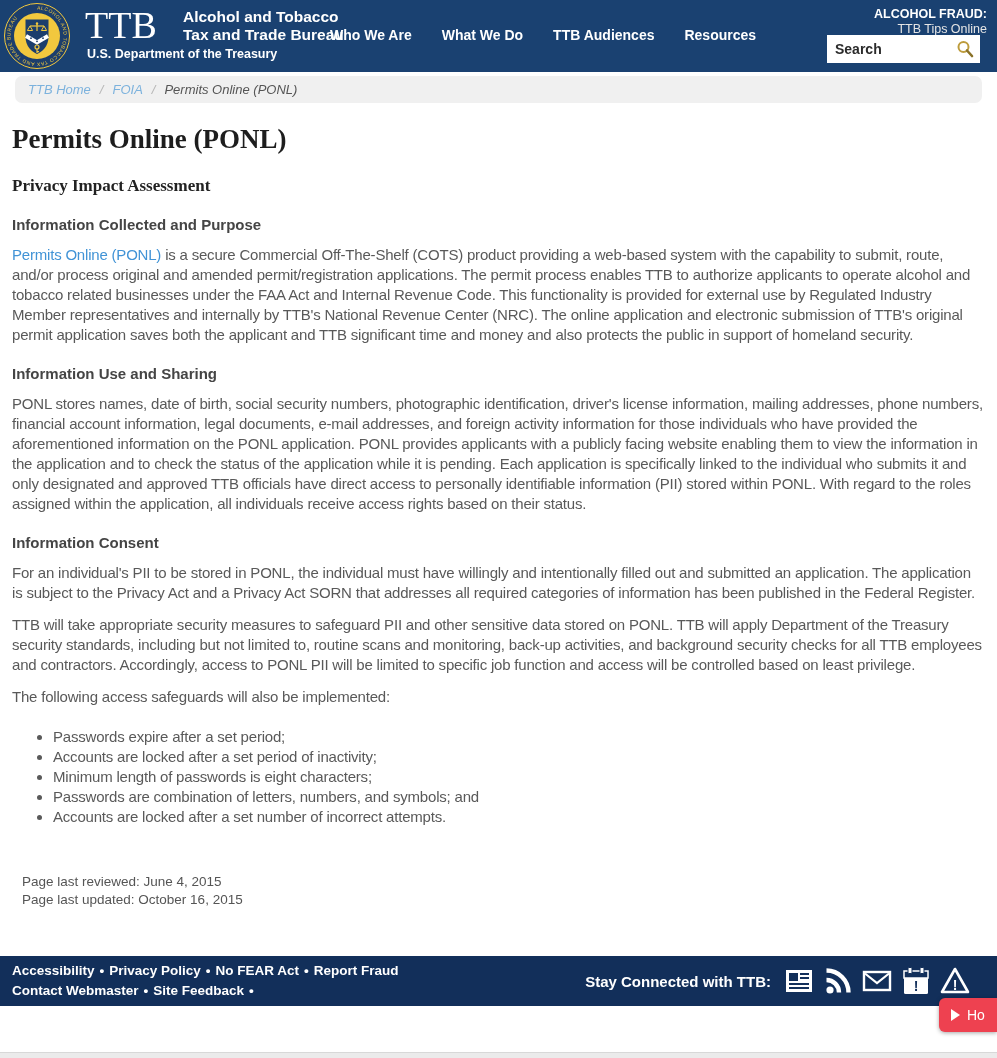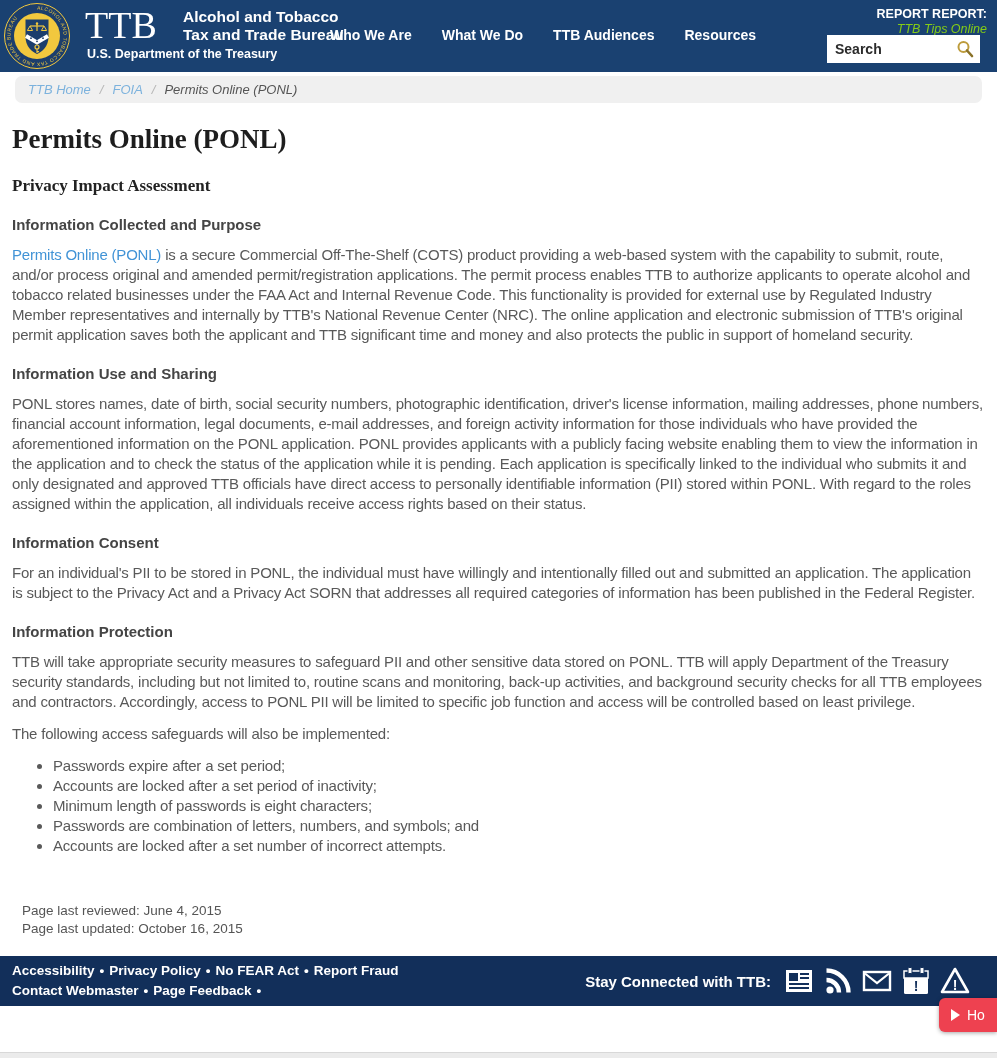--- a/index.html
+++ b/index.html
@@ -9,39 +9,39 @@
   
   .site-header{position:relative;height:72px;background:#1a4171;}
   .seal{position:absolute;left:4px;top:3px;width:66px;height:66px;cursor:pointer;}
   .logotype{position:absolute;left:85px;top:6px;color:#fff;font-family:"Liberation Serif",serif;font-size:38px;line-height:38px;cursor:pointer;}
   .org{position:absolute;left:183px;top:8px;color:#fff;font-weight:bold;font-size:15.5px;line-height:18px;}
   .dept{position:absolute;left:87px;top:47px;color:#fff;font-weight:bold;font-size:12.5px;}
   .main-nav{position:absolute;left:330px;top:27px;display:flex;gap:30px;}
   .main-nav a{color:#fff;font-weight:bold;font-size:14px;text-decoration:none;cursor:pointer;white-space:nowrap;}
   .report-fraud{position:absolute;right:10px;top:7px;text-align:right;color:#fff;font-size:12.5px;line-height:15px;}
   .report-fraud .rf-label{font-weight:bold;}
-  .report-fraud a{color:#84cc16;text-decoration:none;cursor:pointer;font-style:italic;}
+  .report-fraud a{color:#e5e5e5;text-decoration:none;cursor:pointer;}
   .searchbox{position:absolute;right:17px;top:35px;width:153px;height:28px;background:#ffffff;display:flex;align-items:center;margin-left:48px;}
   .searchbox input{flex:1;border:none;outline:none;background:transparent;font-family:"Liberation Sans",sans-serif;font-size:14px;font-weight:bold;color:#2b2b2b;padding:0 0 0 8px;width:100px;}
   .searchbox input::placeholder{color:#2b2b2b;opacity:1;font-weight:bold;}
   .search-btn{border:none;background:transparent;cursor:pointer;padding:2px 6px 0 0;}
 
   
   .breadcrumb{margin:4px 15px 0 15px;height:27px;background:#f0f0f0;border-radius:7px;display:flex;align-items:center;padding:0 13px;font-size:13px;font-style:italic;color:#555;gap:9px;}
   .breadcrumb a{color:#7cb2dd;text-decoration:none;cursor:pointer;}
   .breadcrumb .bsep{color:#b5b5b5;}
 
   
   .main{padding:0 12px;}
   h1.page-title{font-family:"Liberation Serif",serif;font-size:27px;color:#1d1d1d;margin:21px 0 0 0;font-weight:bold;}
   h2.page-subtitle{font-family:"Liberation Serif",serif;font-size:17px;color:#222;margin:21px 0 0 0;font-weight:bold;}
   h3.sec-heading{font-size:15px;color:#454545;margin:20px 0 0 0;font-weight:bold;}
   .main p{font-size:15px;color:#595959;line-height:20px;margin:12px 0 0 0;letter-spacing:-0.2px;}
   .main a.body-link{color:#4193d6;text-decoration:none;cursor:pointer;}
-  ul.safeguards{margin:12px 0 0 0;padding-left:41px;}
+  ul.safeguards{margin:20px 0 0 0;padding-left:41px;}
   ul.safeguards li{font-size:15px;color:#595959;line-height:20px;letter-spacing:-0.2px;}
   .page-meta{margin:46px 0 0 10px;font-size:13.5px;color:#555;line-height:18px;}
   .page-meta a{color:#4193d6;text-decoration:none;cursor:pointer;}
 
   
   .site-footer{position:absolute;top:956px;left:0;width:997px;height:50px;background:#122f5a;box-sizing:border-box;display:flex;justify-content:space-between;align-items:center;padding:0 27px 0 12px;}
   .footer-links{color:#fff;font-weight:bold;font-size:13.5px;line-height:20px;}
   .footer-links a{color:#fff;text-decoration:none;cursor:pointer;}
   .footer-links .fsep{margin:0 5px;}
   .stay-connected{display:flex;align-items:center;gap:9px;}
@@ -90,21 +90,21 @@
       <div>Tax and Trade Bureau</div>
     </div>
     <div class="dept">U.S. Department of the Treasury</div>
     <nav class="main-nav">
       <a>Who We Are</a>
       <a>What We Do</a>
       <a>TTB Audiences</a>
       <a>Resources</a>
     </nav>
     <div class="report-fraud">
-      <div class="rf-label">REPORT REPORT:</div>
+      <div class="rf-label">ALCOHOL FRAUD:</div>
       <a>TTB Tips Online</a>
     </div>
     <div class="searchbox">
       <input type="text" placeholder="Search" style="">
       <button class="search-btn">
         <svg width="18" height="18" viewBox="0 0 18 18">
           <circle cx="7.5" cy="7" r="5" fill="none" stroke="#bd9c3c" stroke-width="2"></circle>
           <line x1="11" y1="10.5" x2="16" y2="16" stroke="#8a7228" stroke-width="2.6" stroke-linecap="round"></line>
         </svg>
       </button>
@@ -125,21 +125,20 @@
 
     <h3 class="sec-heading">Information Collected and Purpose</h3>
     <p><a class="body-link">Permits Online (PONL)</a><span> is a secure Commercial Off-The-Shelf (COTS) product providing a web-based system with the capability to submit, route, and/or process original and amended permit/registration applications. The permit process enables TTB to authorize applicants to operate alcohol and tobacco related businesses under the FAA Act and Internal Revenue Code. This functionality is provided for external use by Regulated Industry Member representatives and internally by TTB's National Revenue Center (NRC). The online application and electronic submission of TTB's original permit application saves both the applicant and TTB significant time and money and also protects the public in support of homeland security.</span></p>
 
     <h3 class="sec-heading">Information Use and Sharing</h3>
     <p>PONL stores names, date of birth, social security numbers, photographic identification, driver's license information, mailing addresses, phone numbers, financial account information, legal documents, e-mail addresses, and foreign activity information for those individuals who have provided the aforementioned information on the PONL application. PONL provides applicants with a publicly facing website enabling them to view the information in the application and to check the status of the application while it is pending. Each application is specifically linked to the individual who submits it and only designated and approved TTB officials have direct access to personally identifiable information (PII) stored within PONL. With regard to the roles assigned within the application, all individuals receive access rights based on their status.</p>
 
     <h3 class="sec-heading">Information Consent</h3>
     <p>For an individual's PII to be stored in PONL, the individual must have willingly and intentionally filled out and submitted an application. The application is subject to the Privacy Act and a Privacy Act SORN that addresses all required categories of information has been published in the Federal Register.</p>
 
-    <h3 class="sec-heading">Information Protection</h3>
     <p>TTB will take appropriate security measures to safeguard PII and other sensitive data stored on PONL. TTB will apply Department of the Treasury security standards, including but not limited to, routine scans and monitoring, back-up activities, and background security checks for all TTB employees and contractors. Accordingly, access to PONL PII will be limited to specific job function and access will be controlled based on least privilege.</p>
 
     <p>The following access safeguards will also be implemented:</p>
     <ul class="safeguards">
       <li>Passwords expire after a set period;</li>
       <li>Accounts are locked after a set period of inactivity;</li>
       <li>Minimum length of passwords is eight characters;</li>
       <li>Passwords are combination of letters, numbers, and symbols; and</li>
       <li>Accounts are locked after a set number of incorrect attempts.</li>
     </ul>
@@ -149,21 +148,21 @@
       <div>Page last updated: October 16, 2015</div>
     </div>
   </div>
 
   <footer class="site-footer">
     <div class="footer-links">
       <div>
         <a>Accessibility</a><span class="fsep">•</span><a>Privacy Policy</a><span class="fsep">•</span><a>No FEAR Act</a><span class="fsep">•</span><a>Report Fraud</a>
       </div>
       <div>
-        <a>Contact Webmaster</a><span class="fsep">•</span><a>Page Feedback</a><span class="fsep">•</span>
+        <a>Contact Webmaster</a><span class="fsep">•</span><a>Site Feedback</a><span class="fsep">•</span>
       </div>
     </div>
     <div class="stay-connected">
       <span class="sc-label">Stay Connected with TTB:</span>
       <span class="sc-icon">
         <svg viewBox="0 0 30 30" width="30" height="30">
           <rect x="2" y="4" width="26" height="22" fill="#fff"></rect>
           <rect x="5" y="7" width="9" height="8" fill="#122f5a"></rect>
           <line x1="16" y1="8" x2="25" y2="8" stroke="#122f5a" stroke-width="2"></line>
           <line x1="16" y1="12" x2="25" y2="12" stroke="#122f5a" stroke-width="2"></line>

